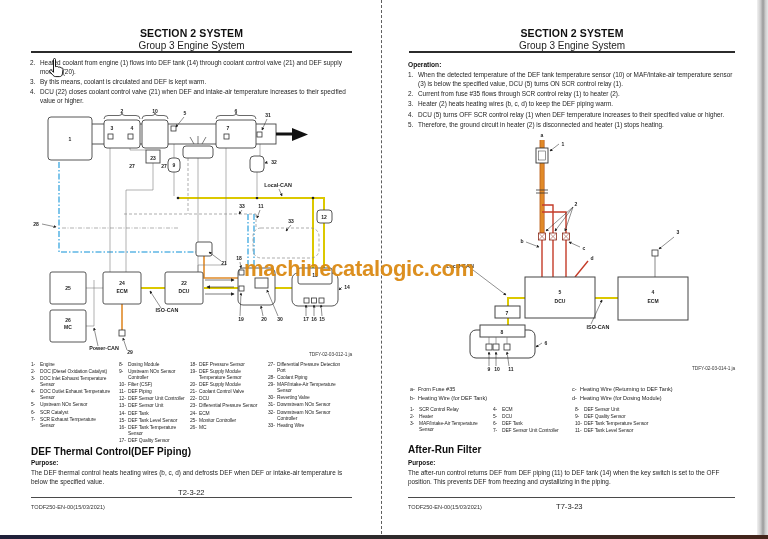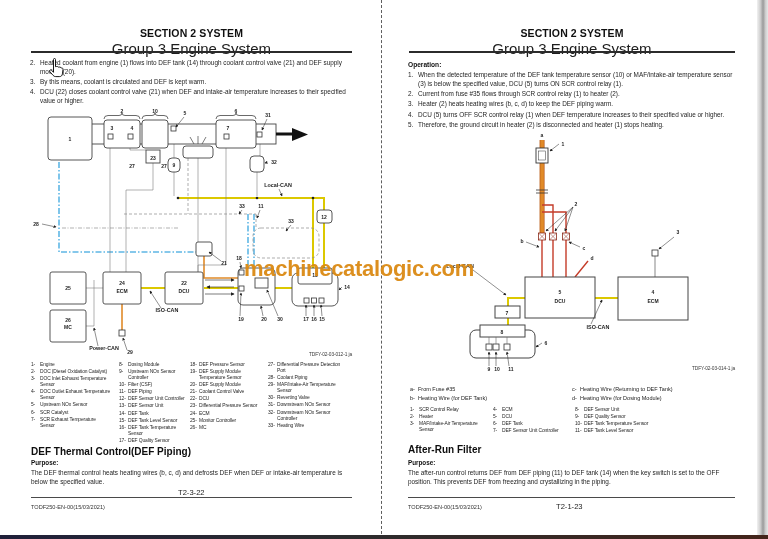--- a/index.html
+++ b/index.html
@@ -1,19 +1,19 @@
 <!DOCTYPE html>
 <html><head>
 <meta charset="utf-8">
 <style>
   html,body{margin:0;padding:0;width:768px;height:539px;background:#fff;overflow:hidden}
   .screen{position:absolute;left:0;top:0;width:768px;height:401px;font-family:"Liberation Sans",sans-serif;color:#222}
   .abs{position:absolute}
   .title{font-weight:bold;font-size:10.5px;text-align:center;color:#101010;letter-spacing:.1px}
-  .subtitle{font-size:15px;text-align:center;color:#1d1d1d}
+  .subtitle{font-size:10px;text-align:center;color:#1d1d1d}
   .rule{height:1.6px;background:#2b2b2b}
   .doc-list{font-size:6.4px;line-height:1.34;color:#242424}
   .row{display:flex}
   .doc-list .row{margin-bottom:1.8px}
   .num{flex:none}
   .doc-list .num{width:10px}
   .txt{flex:1}
   .op-label{font-size:6.6px;font-weight:bold;color:#111}
   .legend{font-size:4.9px;line-height:1.24;letter-spacing:-.1px;color:#262626}
   .legend .num{width:9px}
@@ -586,21 +586,21 @@
         <span class="txt">DEF Tank Level Sensor</span>
       </div>
     </div>
 
   <div class="abs sec-head" style="left:408px;top:444px">After-Run Filter</div>
   <div class="abs purpose-label" style="left:408px;top:459px">Purpose:</div>
   <div class="abs body-text" style="left:408px;top:469px;width:330px">The after-run control returns DEF from DEF piping (11) to DEF tank (14) when the key switch is set to the OFF position. This prevents DEF from freezing and crystallizing in the piping.</div>
 
   <div class="abs foot-rule" style="left:408px;top:497px;width:327px"></div>
   <div class="abs footer-doc" style="left:408px;top:504px">TODF250-EN-00(15/03/2021)</div>
-  <div class="abs footer-page" style="left:556px;top:502px">T2-1-23</div>
+  <div class="abs footer-page" style="left:556px;top:502px">T7-3-23</div>
 
   <div class="abs watermark" style="left: 244px; top: 256px; color: rgb(219, 138, 20);">machinecatalogic.com</div>
 
   <svg class="abs" style="left:45px;top:58px" width="20" height="22" viewBox="0 0 20 22">
     <path d="M8.5,1.5 c0,-1.4 2,-1.4 2,0 l0,7.2 l1,-0.2 c0.9,-0.15 1.4,0.1 1.9,0.6 c0.5,-0.3 1.2,-0.2 1.6,0.3 c0.6,-0.2 1.3,0 1.6,0.6 c0.9,-0.1 1.5,0.5 1.4,1.3 l-0.6,4.6 c-0.25,1.9 -1.3,2.7 -3.1,2.7 l-3.6,0 c-1.1,0 -1.9,-0.4 -2.6,-1.2 l-3.3,-3.8 c-0.7,-0.85 0.1,-1.95 1.1,-1.65 c0.5,0.15 1,0.5 1.4,1 l1.2,1.4 z" fill="#fff" stroke="#000" stroke-width="0.9"></path>
   </svg>
 
   <div class="abs scrollstrip" style="left:757px;top:0;width:11px;height:539px"></div>
   <div class="abs bottombar" style="left:0;top:535px;width:768px;height:4px"></div>
 </div>

